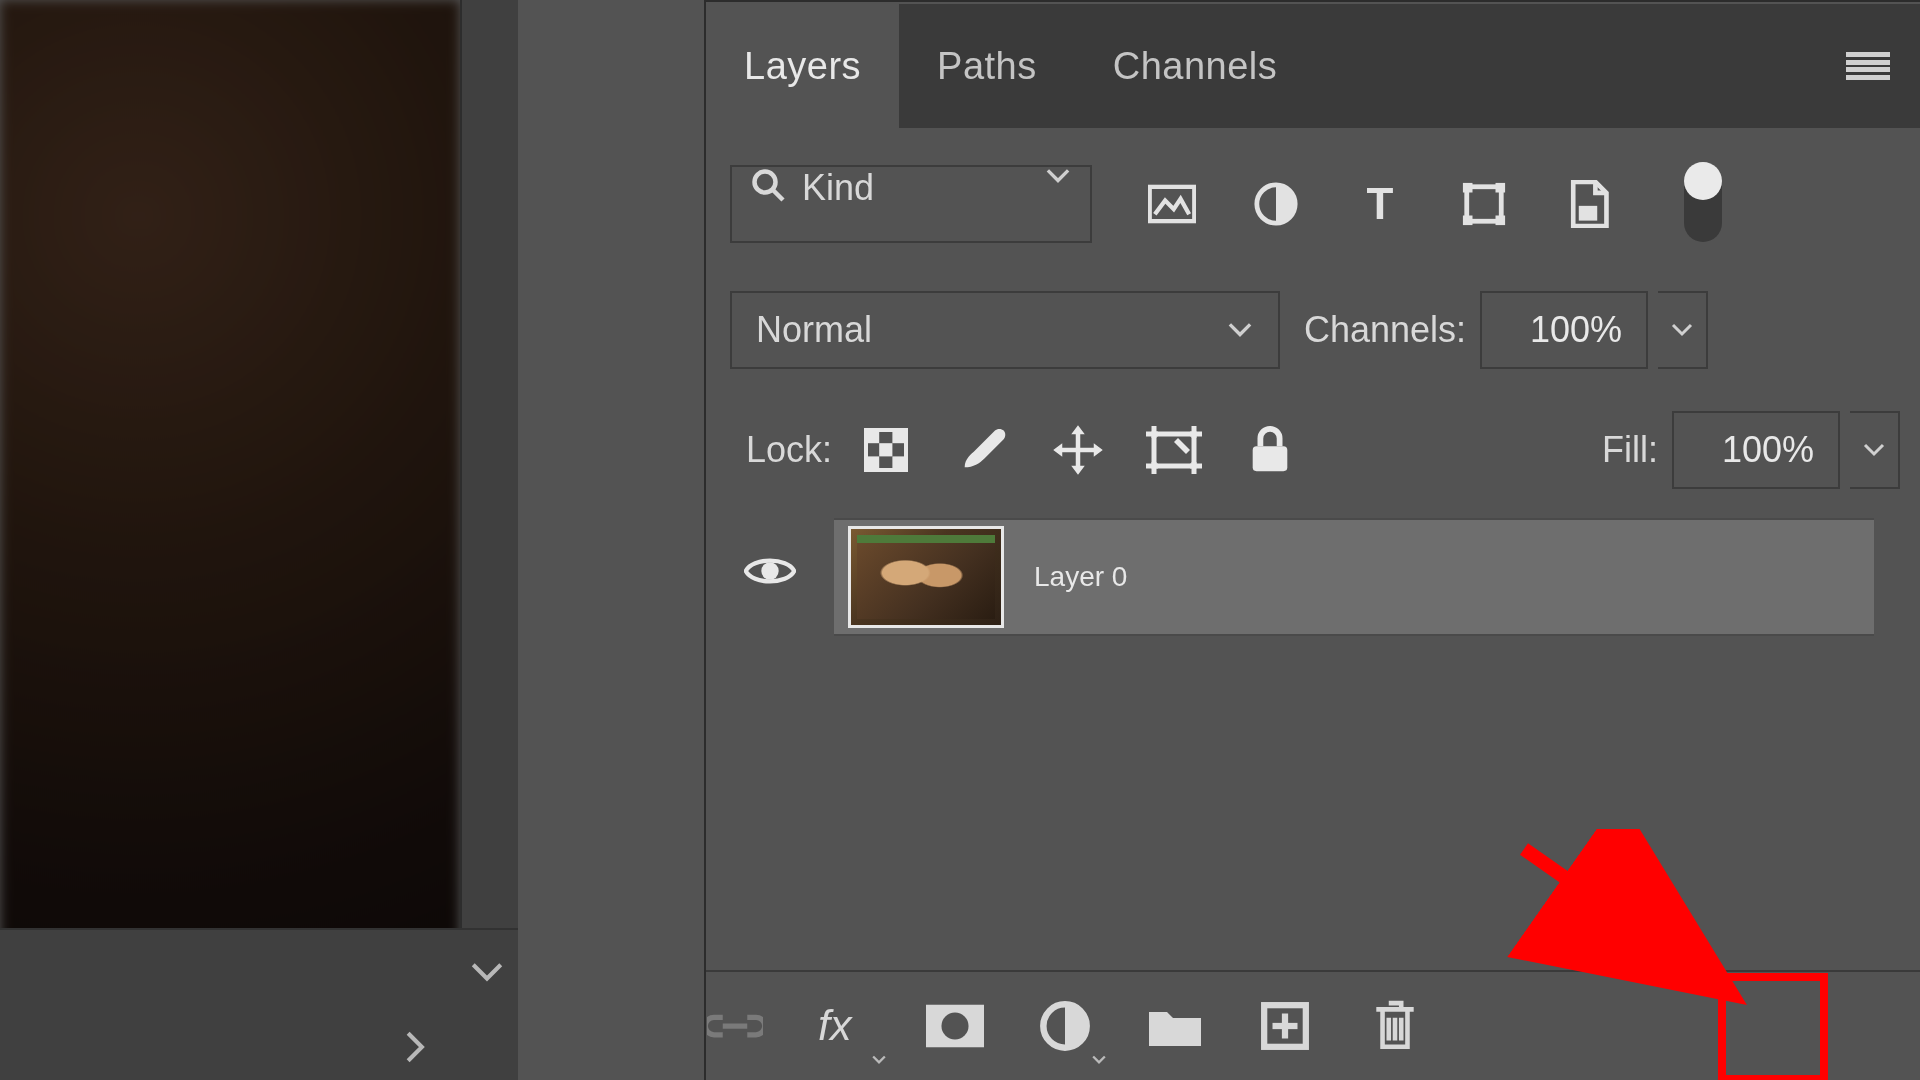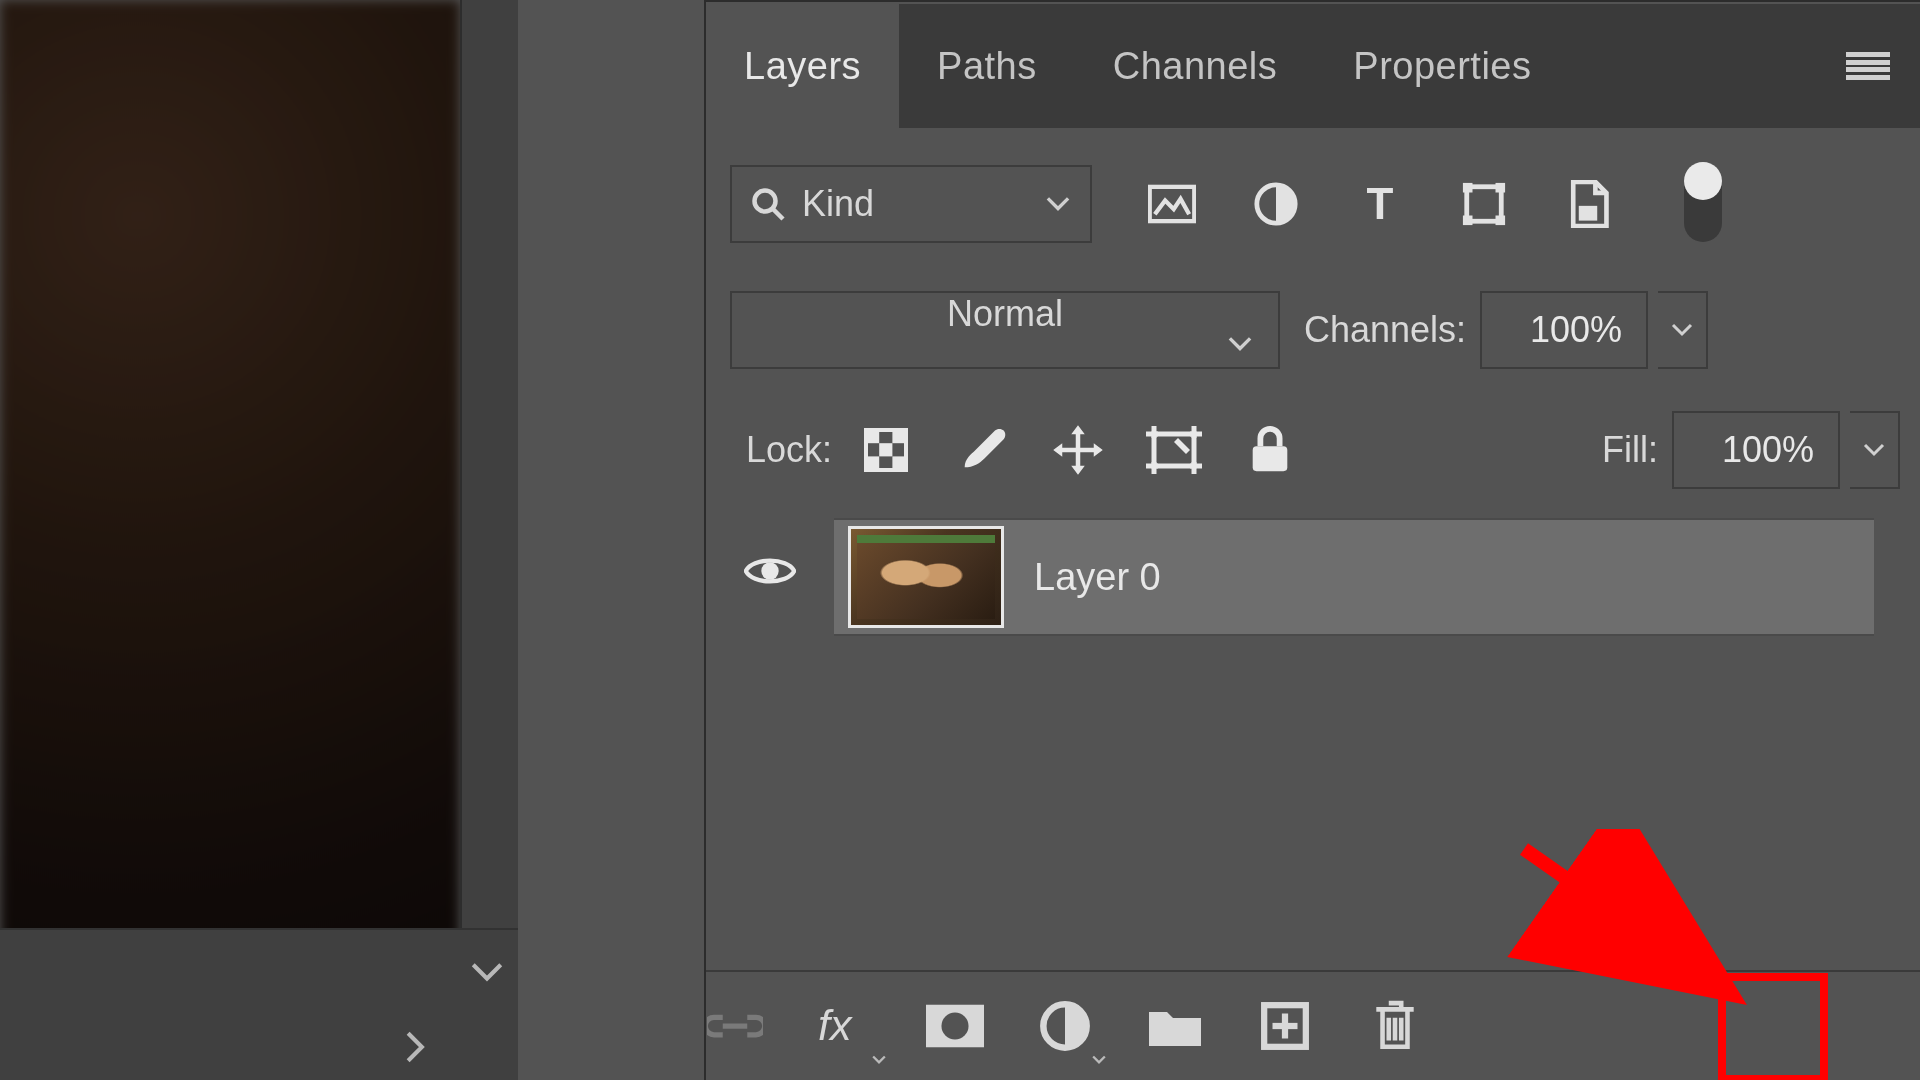--- a/index.html
+++ b/index.html
@@ -68,38 +68,38 @@
     display:flex; align-items:center; justify-content:center;
     cursor:pointer;
   }
   .hamburger { width:44px; height:28px; display:flex; flex-direction:column; justify-content:space-between;}
   .hamburger div { height:5px; background:#d0d0d0; }
 
   
   .row-kind { position:absolute; left: 24px; top: 162px; width: 1170px; height: 80px; display:flex; align-items:center; gap: 30px; }
   .kind-select {
     width: 362px; height: 78px; border:2px solid #3c3c3c; background:#535353;
-    display:flex; align-items:center; padding: 0 18px; gap:16px;
+    display:flex; padding: 0 18px; gap:16px;
     color:#d8d8d8; font-size:36px; cursor:pointer;
   }
   .kind-select .chev { margin-left:auto; }
   .filter-icons { display:flex; align-items:center; gap: 52px; margin-left: 24px;}
   .ficon { width:52px; height:52px; color:#e2e2e2; display:flex; align-items:center; justify-content:center; cursor:pointer;}
   .toggle {
     margin-left: 40px;
     width: 38px; height: 76px; border-radius: 20px; background:#3a3a3a;
     position:relative; cursor:pointer;
   }
   .toggle .knob { position:absolute; top:-4px; left:0; width:38px; height:38px; border-radius:50%; background:#eaeaea; }
 
   
   .row-blend { position:absolute; left:24px; top: 288px; width: 1170px; height: 80px; display:flex; align-items:center; }
   .blend-select {
     width: 550px; height: 78px; border:2px solid #3c3c3c; background:#535353;
-    display:flex; align-items:center; padding: 0 24px; color:#d8d8d8; font-size:36px; cursor:pointer;flex-direction:column;
+    display:flex; align-items:center; padding: 8px 24px; color:#d8d8d8; font-size:36px; cursor:pointer;
   }
   .blend-select .chev { margin-left:auto; }
   .label { color:#d8d8d8; font-size:36px; margin-left: 24px; }
   .pct-box {
     margin-left: 14px; height:78px; border:2px solid #3c3c3c;
     display:flex; align-items:center; padding: 0 24px 0 32px; gap:4px;
     color:#e8e8e8; font-size:36px; min-width: 168px; justify-content:flex-end;
   }
   .pct-chev {
     margin-left: 10px; width: 50px; height: 78px; border:2px solid #3c3c3c; border-left: none;
@@ -139,21 +139,21 @@
   .thumb-inner-bl { left:-4px; bottom:-4px; border-right:none; border-top:none; }
   .thumb-inner-br { right:-4px; bottom:-4px; border-left:none; border-top:none; }
   .thumb-photo {
     position:absolute; inset:6px;
     background:
       radial-gradient(ellipse at 35% 45%, #d4a878 0 18%, transparent 20%),
       radial-gradient(ellipse at 60% 48%, #c89868 0 18%, transparent 20%),
       linear-gradient(180deg, #4e7a3a 0 10%, transparent 10%),
       linear-gradient(135deg, #6b4a2c 0%, #443020 60%, #2a1d12 100%);
   }
-  .layer-name { margin-left: 30px; color:#e8e8e8; font-size:38px; }
+  .layer-name { margin-left: 30px; color:#e8e8e8; font-size:28px; }
 
   
   .bottombar {
     position:absolute; left:0; bottom:0; width:100%; height: 110px;
     border-top:2px solid #3a3a3a;
     display:flex; align-items:center; justify-content:flex-start; gap: 52px; padding-right: 10px;
   }
   .bicon { width:58px; height:58px; color:#d8d8d8; display:flex; align-items:center; justify-content:center; cursor:pointer; position:relative;}
   .bicon.disabled { color:#7a7a7a; cursor:default;}
   .sub-chev { position:absolute; right:-12px; bottom:-10px; color:#bababa;}
@@ -188,21 +188,20 @@
   </div>
 
   <div class="gap"></div>
 
   <div class="panel">
 
     <div class="tabbar">
       <div class="tab active">Layers</div>
       <div class="tab">Paths</div>
       <div class="tab">Channels</div>
-      <div class="tab">Properties</div>
       <div class="tabbar-menu">
         <div class="hamburger">
             <div></div>
             <div></div>
             <div></div>
             <div></div>
           </div>
       </div>
     </div>
 

